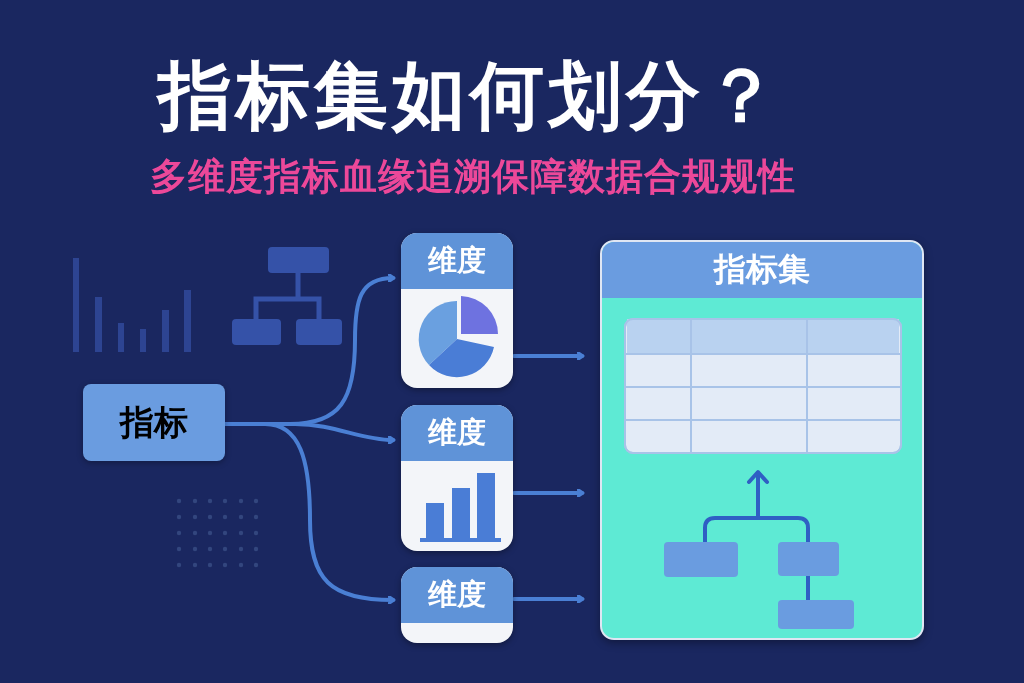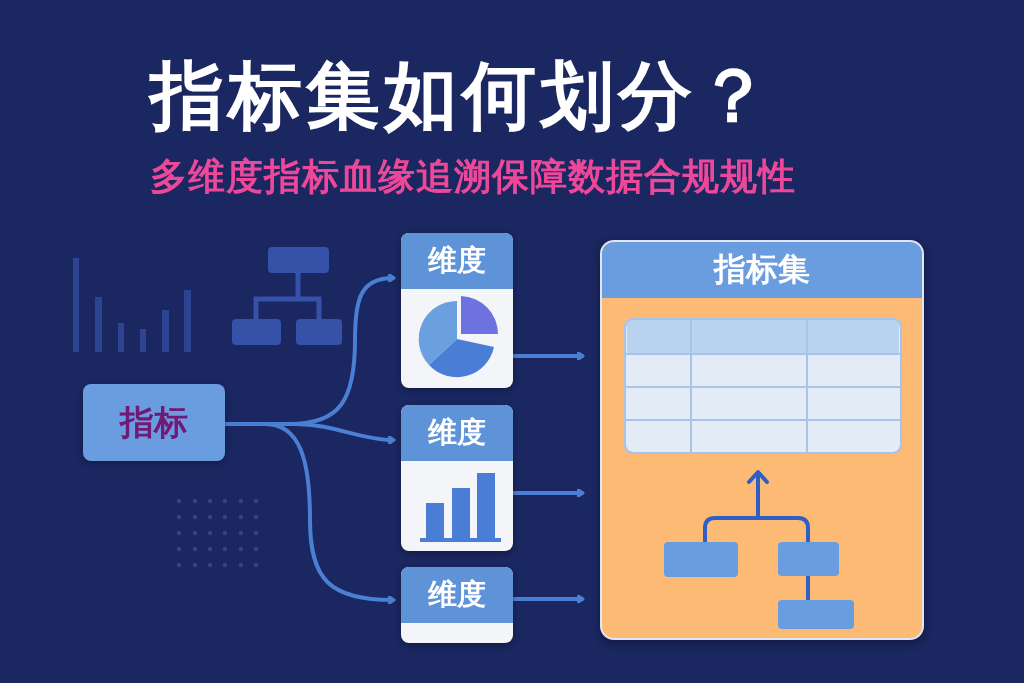--- a/index.html
+++ b/index.html
@@ -1,24 +1,24 @@
 <!DOCTYPE html>
 <html><head>
 <meta charset="utf-8">
 <style>
   html,body{margin:0;padding:0;}
   body{width:1024px;height:683px;overflow:hidden;background:#1a2760;position:relative;font-family:"DejaVu Sans","Liberation Sans",sans-serif;}
   .abs{position:absolute;}
-  .title{left:150px;top:58px;font-size:74px;font-weight:bold;color:#ffffff;letter-spacing:4px;line-height:1;white-space:nowrap;}
+  .title{left:158px;top:58px;font-size:74px;font-weight:bold;color:#ffffff;letter-spacing:4px;line-height:1;white-space:nowrap;}
   .subtitle{left:150px;top:158px;font-size:37px;font-weight:bold;color:#ec4899;letter-spacing:1px;line-height:1;white-space:nowrap;}
   svg{position:absolute;left:0;top:0;}
-  .metric-box{left:83px;top:384px;width:142px;height:77px;background:#6a9ce0;border-radius:8px;color:#701a75;font-size:34px;font-weight:bold;display:flex;align-items:center;justify-content:center;box-shadow:0 2px 6px rgba(0,0,0,.3);}
-  .dim-card{left:401px;width:112px;background:#f3f5f9;border-radius:8px;overflow:hidden;box-shadow:0 2px 6px rgba(0,0,0,.35);}
+  .metric-box{left:83px;top:384px;width:142px;height:77px;background:#6a9ce0;border-radius:8px;color:#000000;font-size:34px;font-weight:bold;display:flex;align-items:center;justify-content:center;box-shadow:0 2px 6px rgba(0,0,0,.3);}
+  .dim-card{left:401px;width:112px;background:#f3f5f9;border-radius:16px;overflow:hidden;box-shadow:0 2px 6px rgba(0,0,0,.35);}
   .dim-head{height:56px;background:#5f93d8;color:#fff;font-size:29px;font-weight:bold;display:flex;align-items:center;justify-content:center;}
-  .set-panel{left:600px;top:240px;width:324px;height:400px;background:#fdba74;border-radius:14px;overflow:hidden;border:2px solid #dfe6f3;box-sizing:border-box;box-shadow:0 3px 8px rgba(0,0,0,.35);}
+  .set-panel{left:600px;top:240px;width:324px;height:400px;background:#5eead4;border-radius:14px;overflow:hidden;border:2px solid #dfe6f3;box-sizing:border-box;box-shadow:0 3px 8px rgba(0,0,0,.35);}
   .set-head{height:56px;background:#6a9ce0;color:#fff;font-size:32px;font-weight:bold;display:flex;align-items:center;justify-content:center;}
 </style>
 </head>
 <body>
 
 <div class="abs title">指标集如何划分？</div>
 <div class="abs subtitle">多维度指标血缘追溯保障数据合规规性</div>
 
 <svg width="1024" height="683" viewBox="0 0 1024 683">
   <defs>

